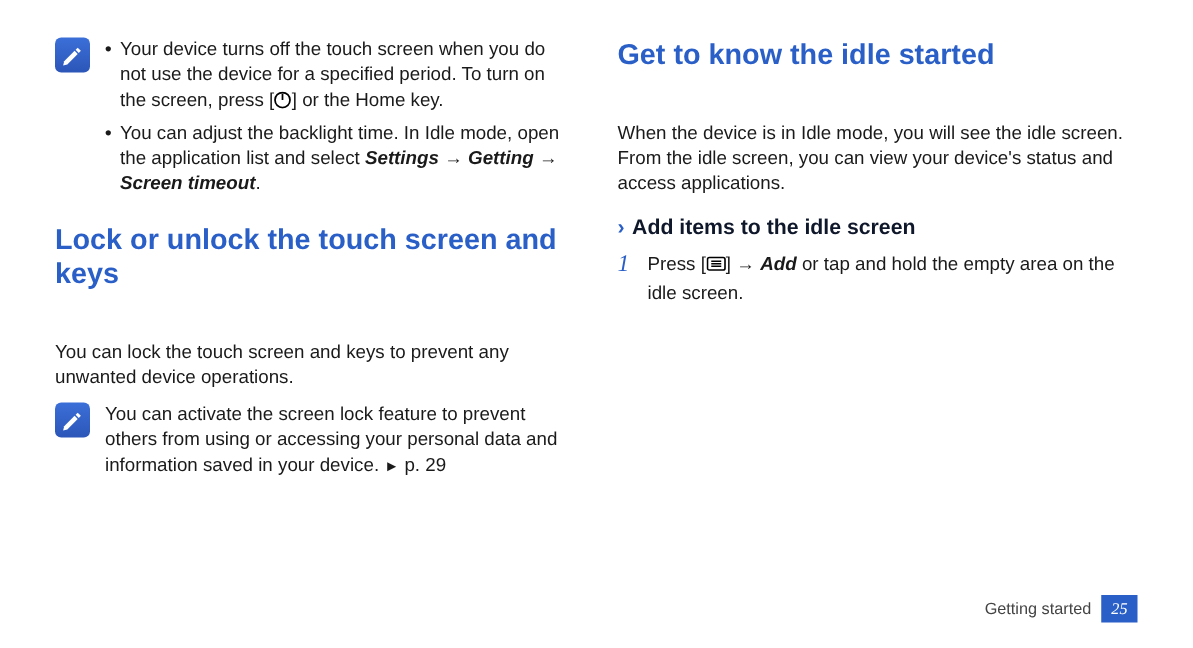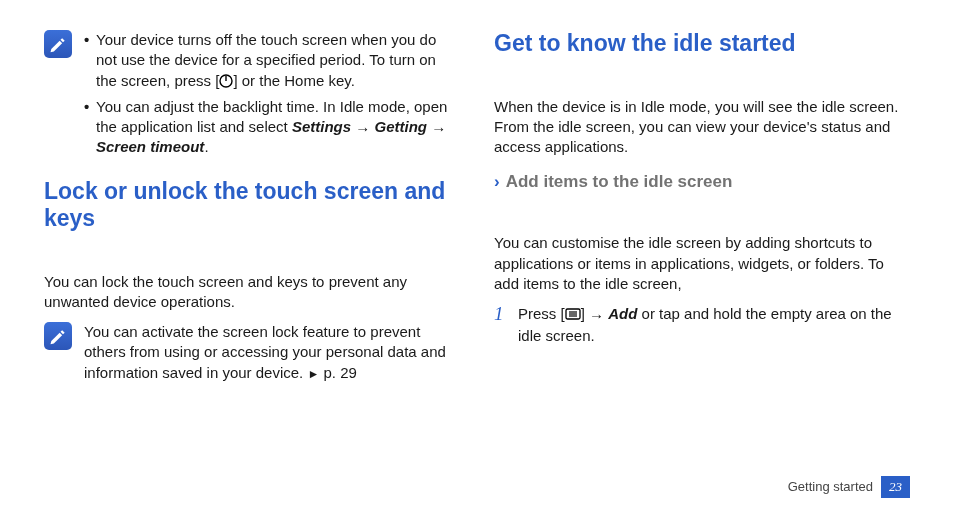--- a/index.html
+++ b/index.html
@@ -69,21 +69,21 @@
     margin: 14px 0 4px 0;
   }
   .chevron {
     color: #2a5fc7;
     font-weight: bold;
     font-size: 17px;
   }
   .subhead h3 {
     font-size: 17px;
     font-weight: 700;
-    color: #737373;
+    color: #0f172a;
   }
   .step-row {
     display: flex;
     align-items: flex-start;
     gap: 10px;
     margin: 8px 0;
   }
   .step-num {
     font-style: italic;
     font-family: Georgia, 'Times New Roman', serif;
@@ -196,30 +196,29 @@
 
     <h2 class="section" style="margin-top:0">Get to know the idle started</h2>
 
     <p class="body-p">When the device is in Idle mode, you will see the idle screen. From the idle screen, you can view your device's status and access applications.</p>
 
     <div class="subhead">
       <span class="chevron">›</span>
       <h3>Add items to the idle screen</h3>
     </div>
 
-    <p class="body-p">You can customise the idle screen by adding shortcuts to applications or items in applications, widgets, or folders. To add items to the idle screen,</p>
 
     <div class="step-row">
       <div class="step-num">1</div>
       <div>
         <span>Press [</span><span class="inline-icon"><svg width="16" height="14" viewBox="0 0 16 14">
               <use href="#svg-menu"></use>
             </svg></span><span>] → </span><span class="strong">Add</span><span> or tap and hold the empty area on the idle screen.</span>
       </div>
     </div>
 
   </div>
 </div>
 
 <div class="footer">
   <span class="chapter">Getting started</span>
-  <span class="pagenum">23</span>
+  <span class="pagenum">25</span>
 </div>
 
 </body></html>

